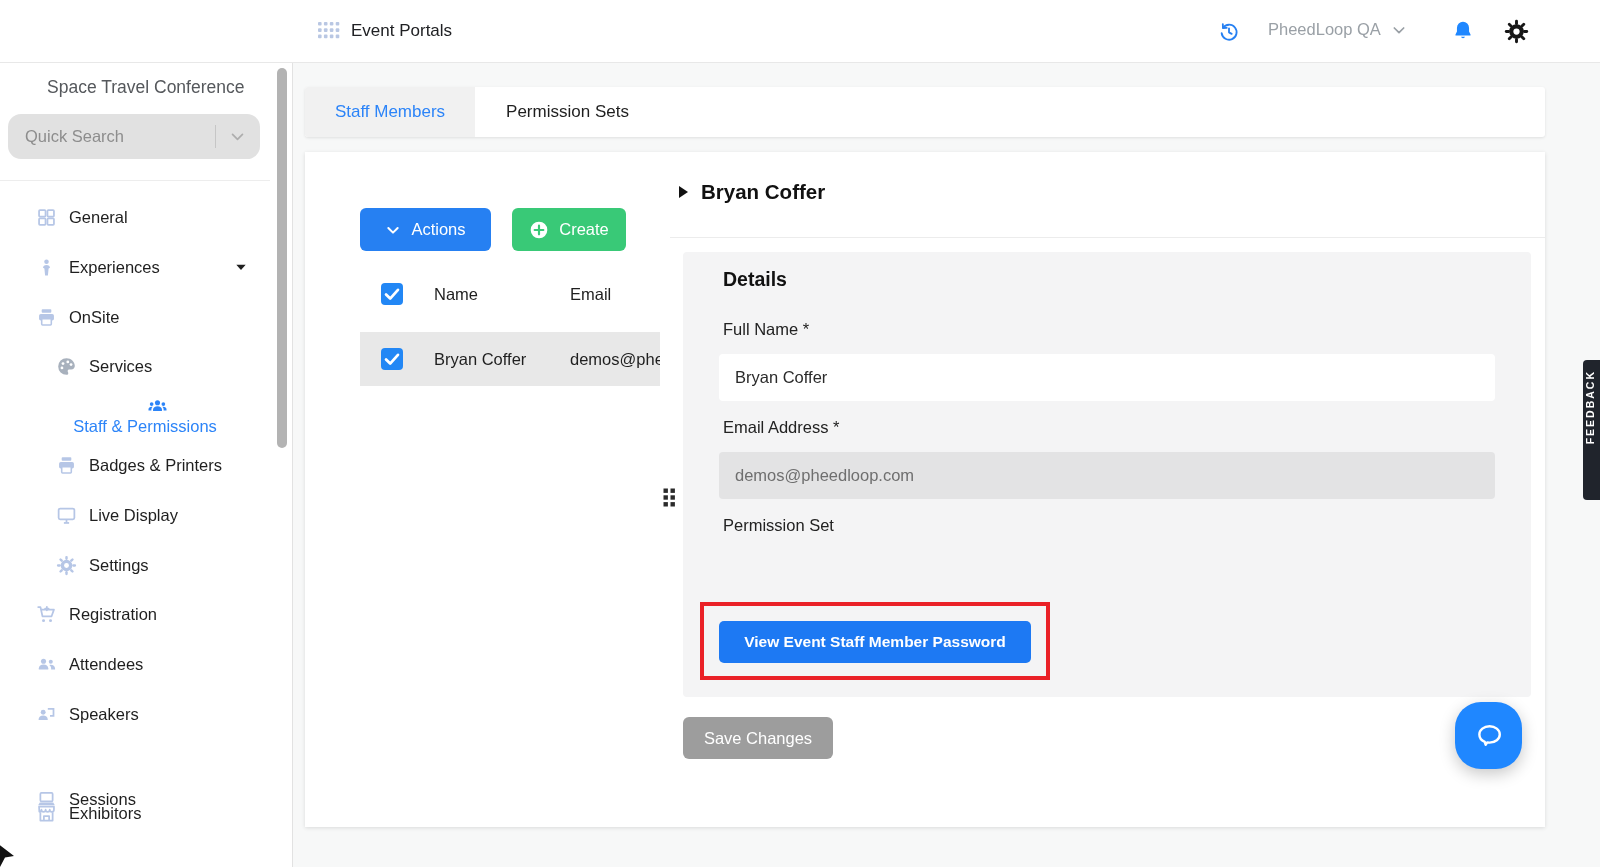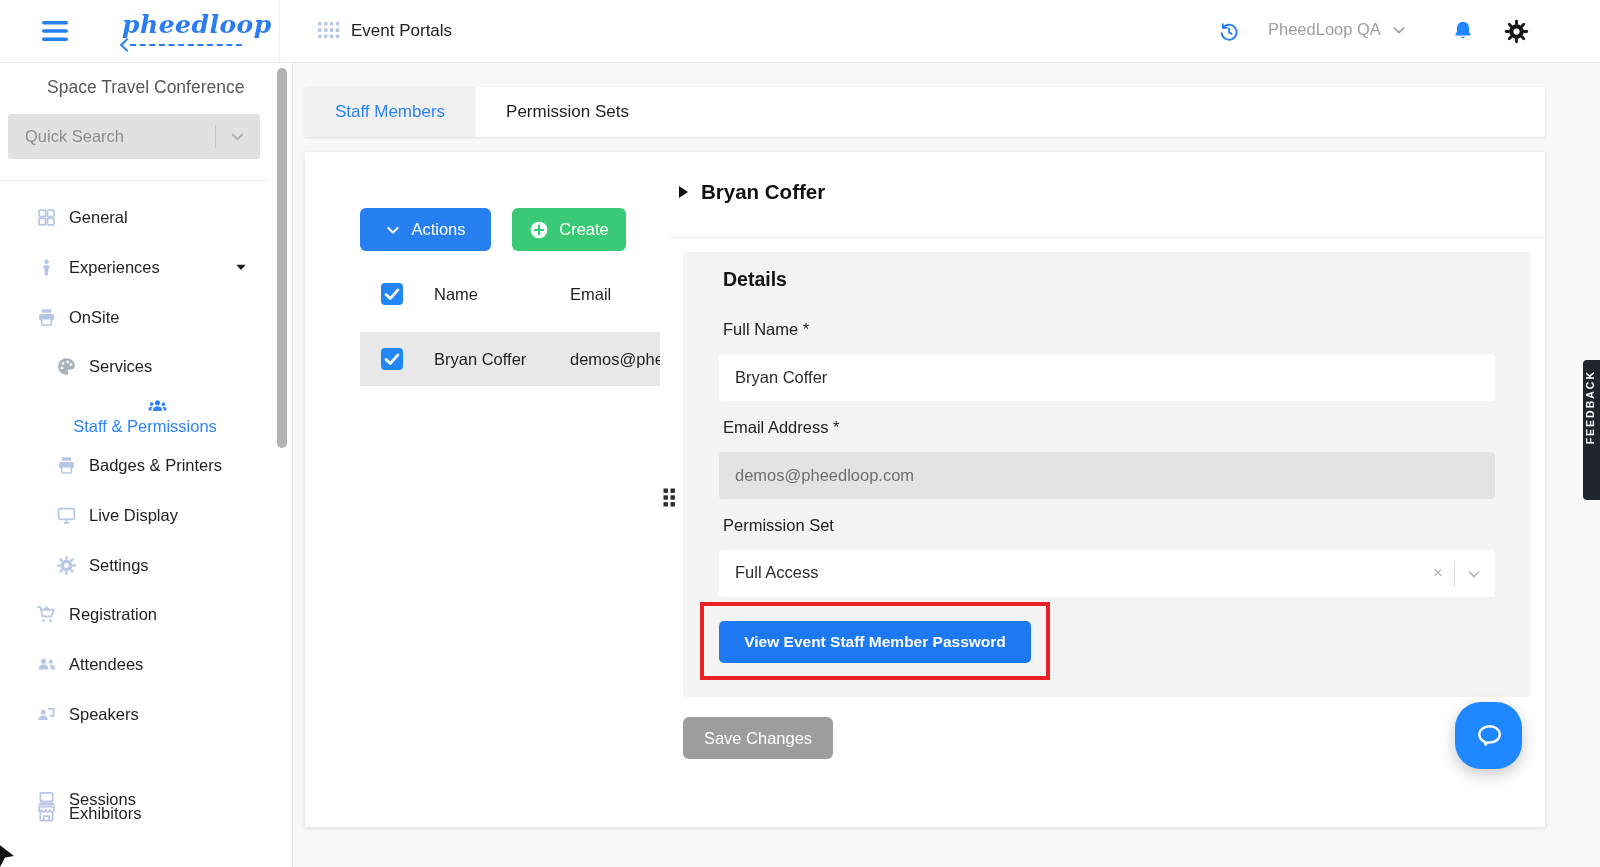--- a/index.html
+++ b/index.html
@@ -20,21 +20,21 @@
   .page-title { position:absolute; left:351px; top:21px; font-size:17px; font-weight:500; color:#202124; }
   .refresh-ic { position:absolute; left:1219px; top:22px; width:20px; height:20px; color:#2680f2; cursor:pointer; }
   .account { position:absolute; left:1268px; top:20px; display:flex; align-items:center; gap:10px; color:#9aa0a6; font-size:16.5px; cursor:pointer; }
   .account .chev { width:16px; height:16px; }
   .bell-ic { position:absolute; left:1452px; top:19px; width:22px; height:24px; color:#1f87ff; cursor:pointer; }
   .gear-ic { position:absolute; left:1504px; top:19px; width:25px; height:25px; color:#171717; cursor:pointer; }
 
   
   .sidebar { position:absolute; left:0; top:63px; width:293px; height:804px; background:#fff; border-right:1px solid #e2e2e2; z-index:20; }
   .event-name { position:absolute; left:22px; top:14px; font-size:17.5px; color:#55585c;margin-left:25px; }
-  .quick-search { position:absolute; left:8px; top:51px; width:252px; height:45px; background:#e1e1e1; border-radius:3px; }
+  .quick-search { position:absolute; left:8px; top:51px; width:252px; height:45px; background:#e1e1e1; border-radius:13px; }
   .quick-search input { position:absolute; left:17px; top:0; width:195px; height:45px; border:none; background:transparent; outline:none; font-size:16.5px; color:#8d8d8d; font-family:inherit; }
   .quick-search input::placeholder { color:#8d8d8d; opacity:1; }
   .qs-div { position:absolute; right:44px; top:11px; width:1px; height:23px; background:#c6c6c6; }
   .qs-chev { position:absolute; right:14px; top:14px; width:17px; height:17px; color:#adadad; cursor:pointer; }
   .sb-divider { position:absolute; left:0; top:117px; width:270px; height:1px; background:#ededed; }
   .scroll-thumb { position:absolute; left:277px; top:5px; width:10px; height:380px; background:#b3b3b3; border-radius:5px; cursor:pointer; }
   .nav-item { position:absolute; left:0; width:270px; height:40px; display:flex; align-items:center; cursor:pointer; font-size:16.5px; color:#1f1f1f;padding-left:20px; }
   .nav-item .nico { width:21px; height:21px; margin-left:16px; margin-right:12px; color:#b6c6e6; flex:0 0 auto; }
   .nav-item.indent .nico { margin-left:36px; }
   .nav-item.active { color:#2c84f8; font-weight:500;flex-direction:column; }
@@ -90,36 +90,20 @@
   .feedback-tab { position:absolute; left:1583px; top:360px; width:17px; height:140px; background:#20242c; border-radius:4px 0 0 4px; z-index:40; overflow:hidden; cursor:pointer; }
   .feedback-tab span { position:absolute; left:1px; top:10px; writing-mode:vertical-rl; transform:rotate(180deg); color:#fff; font-size:10.5px; letter-spacing:2px; font-weight:600; }
   .cursor { position:absolute; left:-3px; top:843px; z-index:50; }
 </style>
 </head>
 <body>
 
 <div class="app">
 
   <div class="topbar">
-    <div class="topbar-left">
-      <div class="hamburger">
-        <svg viewBox="0 0 26 20" width="26" height="20" fill="currentColor">
-            <rect x="0" y="0" width="26" height="3.4" rx="1.7"></rect>
-            <rect x="0" y="8.3" width="26" height="3.4" rx="1.7"></rect>
-            <rect x="0" y="16.6" width="26" height="3.4" rx="1.7"></rect>
-          </svg>
-      </div>
-      <div class="logo">
-        <div class="logo-text">pheedloop</div>
-        <div class="logo-arrow">
-            <span class="head"></span>
-            <span class="dash"></span>
-          </div>
-      </div>
-    </div>
 
     <div class="waffle">
       <svg viewBox="0 0 22 17" width="22" height="17" fill="currentColor">
         <rect x="0" y="0" width="3.6" height="3.6" rx="1"></rect>
           <rect x="5.9" y="0" width="3.6" height="3.6" rx="1"></rect>
           <rect x="11.8" y="0" width="3.6" height="3.6" rx="1"></rect>
           <rect x="17.7" y="0" width="3.6" height="3.6" rx="1"></rect>
         <rect x="0" y="6.3" width="3.6" height="3.6" rx="1"></rect>
           <rect x="5.9" y="6.3" width="3.6" height="3.6" rx="1"></rect>
           <rect x="11.8" y="6.3" width="3.6" height="3.6" rx="1"></rect>
@@ -385,28 +369,20 @@
     <div class="details-card">
       <div class="details-h">Details</div>
 
       <div class="f-label" style="top:68px">Full Name *</div>
       <input class="f-input" style="top: 102px;" type="text" value="Bryan Coffer">
 
       <div class="f-label" style="top:166px">Email Address *</div>
       <input class="f-input disabled" style="top: 200px;" type="text" disabled="" value="demos@pheedloop.com">
 
       <div class="f-label" style="top:264px">Permission Set</div>
-      <div class="sel">
-        <span class="sel-val">Full Access</span>
-        <span class="sel-x">×</span>
-        <span class="sel-div"></span>
-        <svg class="sel-chev" viewBox="0 0 24 24" fill="none" stroke="currentColor" stroke-width="2.4" stroke-linecap="round" stroke-linejoin="round">
-            <polyline points="5 9 12 16 19 9"></polyline>
-          </svg>
-      </div>
 
       <button class="pw-btn">View Event Staff Member Password</button>
       <div class="red-rect"></div>
     </div>
 
     <button class="save-btn">Save Changes</button>
   </div>
 
   <div class="chat-fab">
     <svg viewBox="0 0 24 24" width="34" height="34" fill="none" stroke="#fff" stroke-width="1.7" stroke-linejoin="round">

